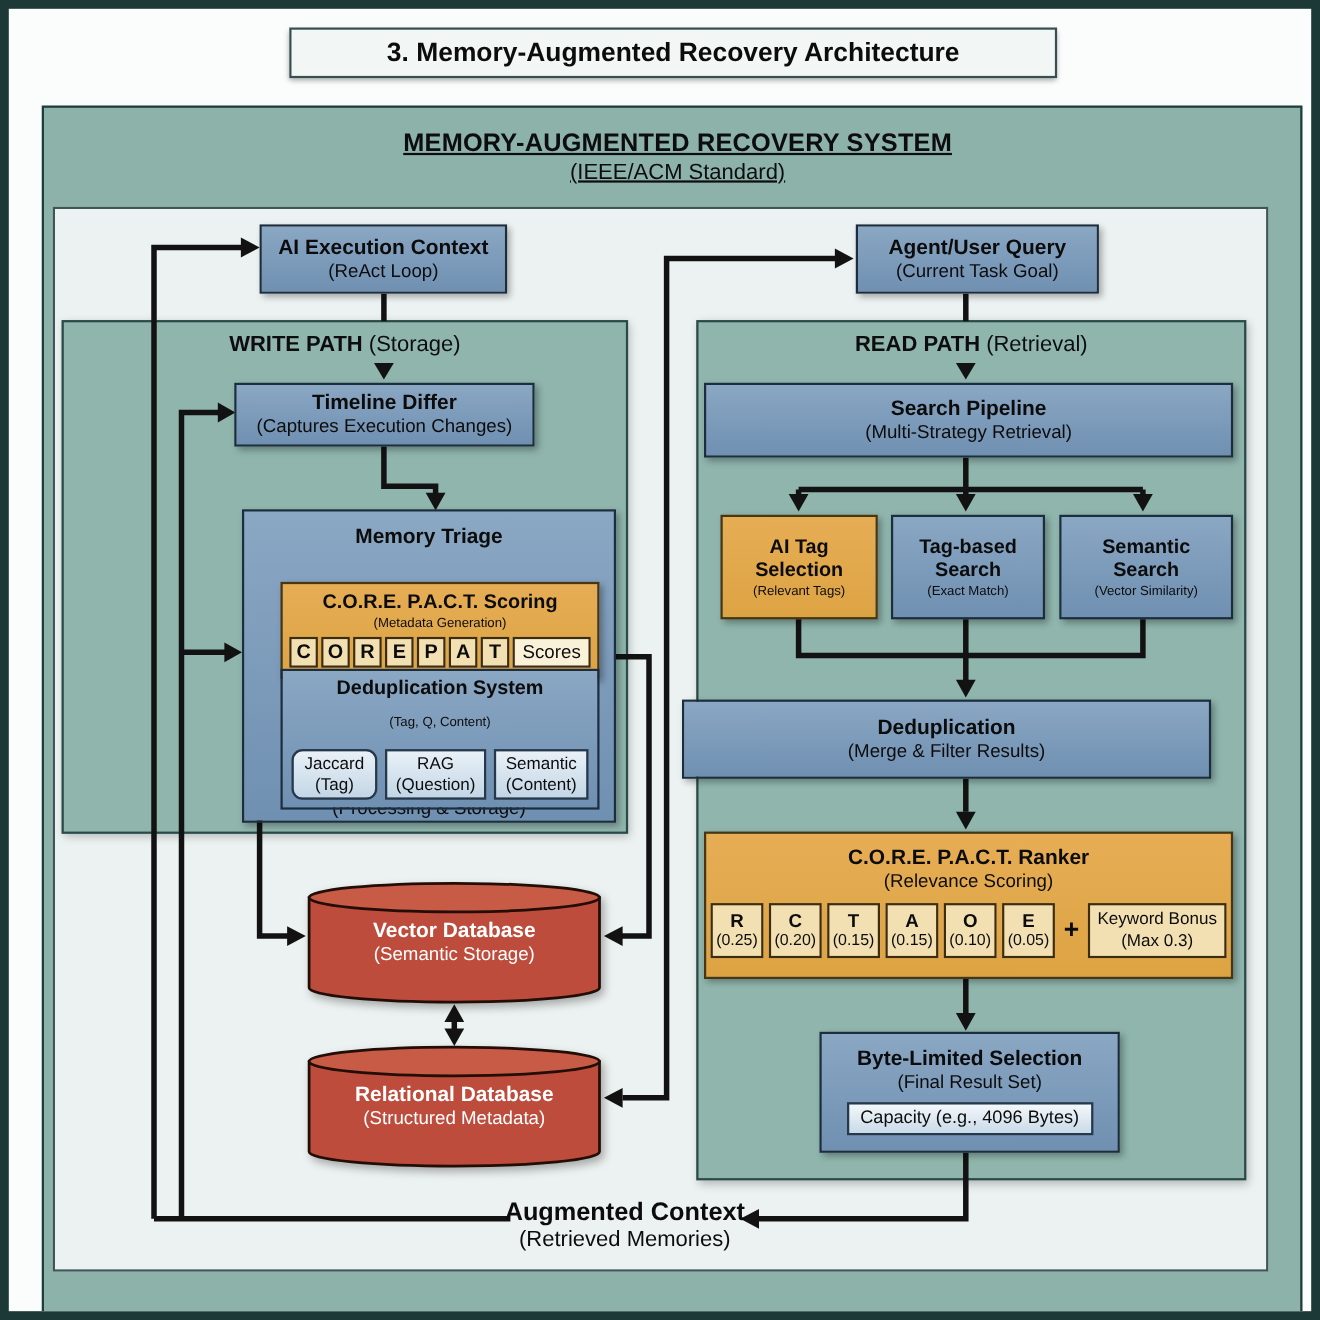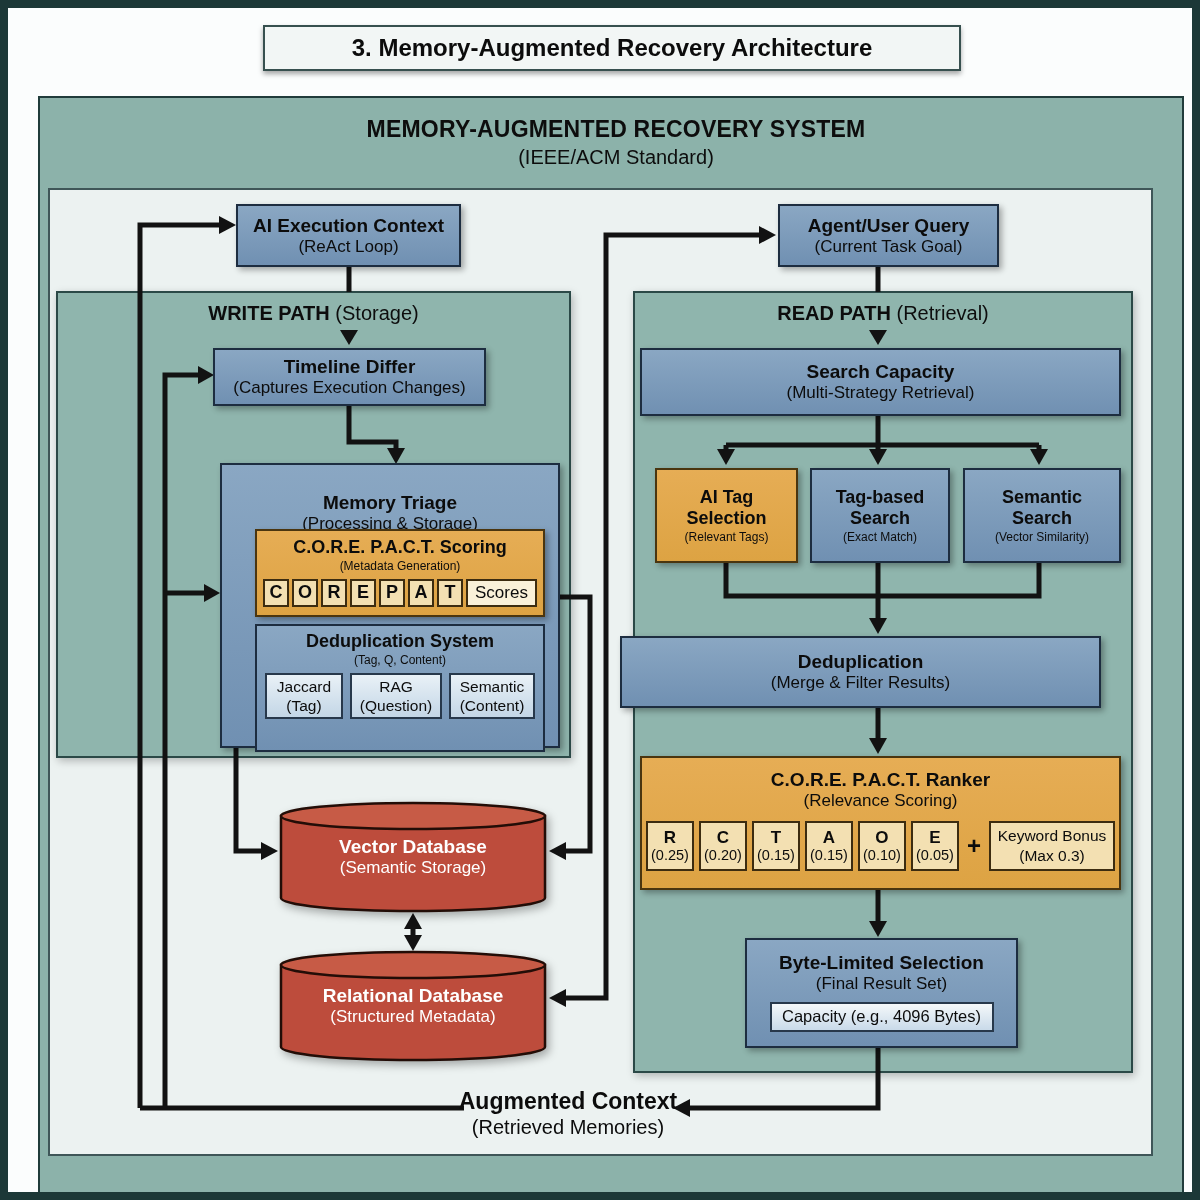--- a/index.html
+++ b/index.html
@@ -8,21 +8,21 @@
         border:8px solid #1c3837; box-sizing:border-box; overflow:hidden;}
   .abs{position:absolute;}
   .ctr{text-align:center;}
   
   #title-bar{left:255px; top:17px; width:694px; height:42px; background:#f2f6f5;
      border:2px solid #37504f; box-shadow:0 3px 5px rgba(0,0,0,.35);
      display:flex; align-items:center; justify-content:center;
      font-size:24px; font-weight:bold; color:#0c0c0c; z-index:5;}
   #outer-container{left:30px; top:88px; width:1146px; height:1098px;
      background:#8cb2aa; border:2px solid #203c3b; box-sizing:border-box; z-index:0;}
-  #system-header{left:30px; top:108px; width:1156px; z-index:4; color:#0d0d0d;}
+  #system-header{left:30px; top:108px; width:1156px; z-index:4; color:#0d0d0d;text-decoration:underline;}
   #system-header .l1{font-size:23px; font-weight:bold; letter-spacing:.2px;}
   #system-header .l2{font-size:20px; margin-top:3px;}
   #inner-panel{left:40px; top:180px; width:1105px; height:968px; background:#ecf2f1;
      border:2px solid #3f5658; box-sizing:border-box; z-index:1;}
   .teal-panel{background:#8fb5ad; border:2px solid #2b4947; box-sizing:border-box;
      box-shadow:2px 3px 8px rgba(0,0,0,.25); z-index:1;}
   #write-panel{left:48px; top:283px; width:515px; height:467px;}
   #read-panel{left:625px; top:283px; width:500px; height:782px;}
   .panel-title{z-index:4; font-size:20px; color:#0d0d0d;}
   .panel-title b{font-weight:bold;}
@@ -158,44 +158,44 @@
   <div class="abs box blue" style="left:228px; top:196px; width:225px; height:63px;">
     <div class="t1">AI Execution Context</div>
     <div class="t2">(ReAct Loop)</div>
   </div>
 
   <div class="abs box blue" style="left:205px; top:340px; width:273px; height:58px;">
     <div class="t1">Timeline Differ</div>
     <div class="t2">(Captures Execution Changes)</div>
   </div>
 
-  <div class="abs box blue" style="left:212px; top:455px; width:340px; height:285px; justify-content:flex-start; padding-top:26px;">
+  <div class="abs box blue" style="left:212px; top:455px; width:340px; height:285px; justify-content:space-between; padding-top:12px;">
     <div class="t1">Memory Triage</div>
     <div class="t2">(Processing &amp; Storage)</div>
 
     <div class="abs box orange" style="left:33px; top:64px; width:290px; height:88px; justify-content:flex-start; padding-top:6px;">
       <div class="t1s">C.O.R.E. P.A.C.T. Scoring</div>
       <div class="t2s">(Metadata Generation)</div>
       <div class="tile-row">
         <div class="tile">C</div>
         <div class="tile">O</div>
         <div class="tile">R</div>
         <div class="tile">E</div>
         <div class="tile">P</div>
         <div class="tile">A</div>
         <div class="tile">T</div>
         <div class="scores-box">Scores</div>
       </div>
     </div>
 
-    <div class="abs box blue" style="left:33px; top:159px; width:290px; height:128px; justify-content:flex-start; padding-top:5px; box-shadow:none;">
+    <div class="abs box blue" style="left:33px; top:143px; width:290px; height:128px; justify-content:flex-start; padding-top:5px; box-shadow:none;gap:12px;">
       <div class="t1s">Deduplication System</div>
       <div class="t2s">(Tag, Q, Content)</div>
       <div style="display:flex; gap:7px; margin-top:6px;">
-        <div class="sub-box" style="width:78px; height:46px;">
+        <div class="sub-box" style="width:78px; height:46px;border-radius:10px;">
           <div>Jaccard</div>
           <div>(Tag)</div>
         </div>
         <div class="sub-box" style="width:92px; height:46px;">
           <div>RAG</div>
           <div>(Question)</div>
         </div>
         <div class="sub-box" style="width:86px; height:46px;">
           <div>Semantic</div>
           <div>(Content)</div>
@@ -203,21 +203,21 @@
       </div>
     </div>
   </div>
 
   <div class="abs box blue" style="left:770px; top:196px; width:221px; height:63px;">
     <div class="t1">Agent/User Query</div>
     <div class="t2">(Current Task Goal)</div>
   </div>
 
   <div class="abs box blue" style="left:632px; top:340px; width:481px; height:68px;">
-    <div class="t1">Search Capacity</div>
+    <div class="t1">Search Pipeline</div>
     <div class="t2">(Multi-Strategy Retrieval)</div>
   </div>
 
   <div class="abs box orange" style="left:647px; top:460px; width:143px; height:95px;">
     <div class="t1s">AI Tag</div>
     <div class="t1s">Selection</div>
     <div class="t2s">(Relevant Tags)</div>
   </div>
   <div class="abs box blue" style="left:802px; top:460px; width:140px; height:95px;">
     <div class="t1s">Tag-based</div>

